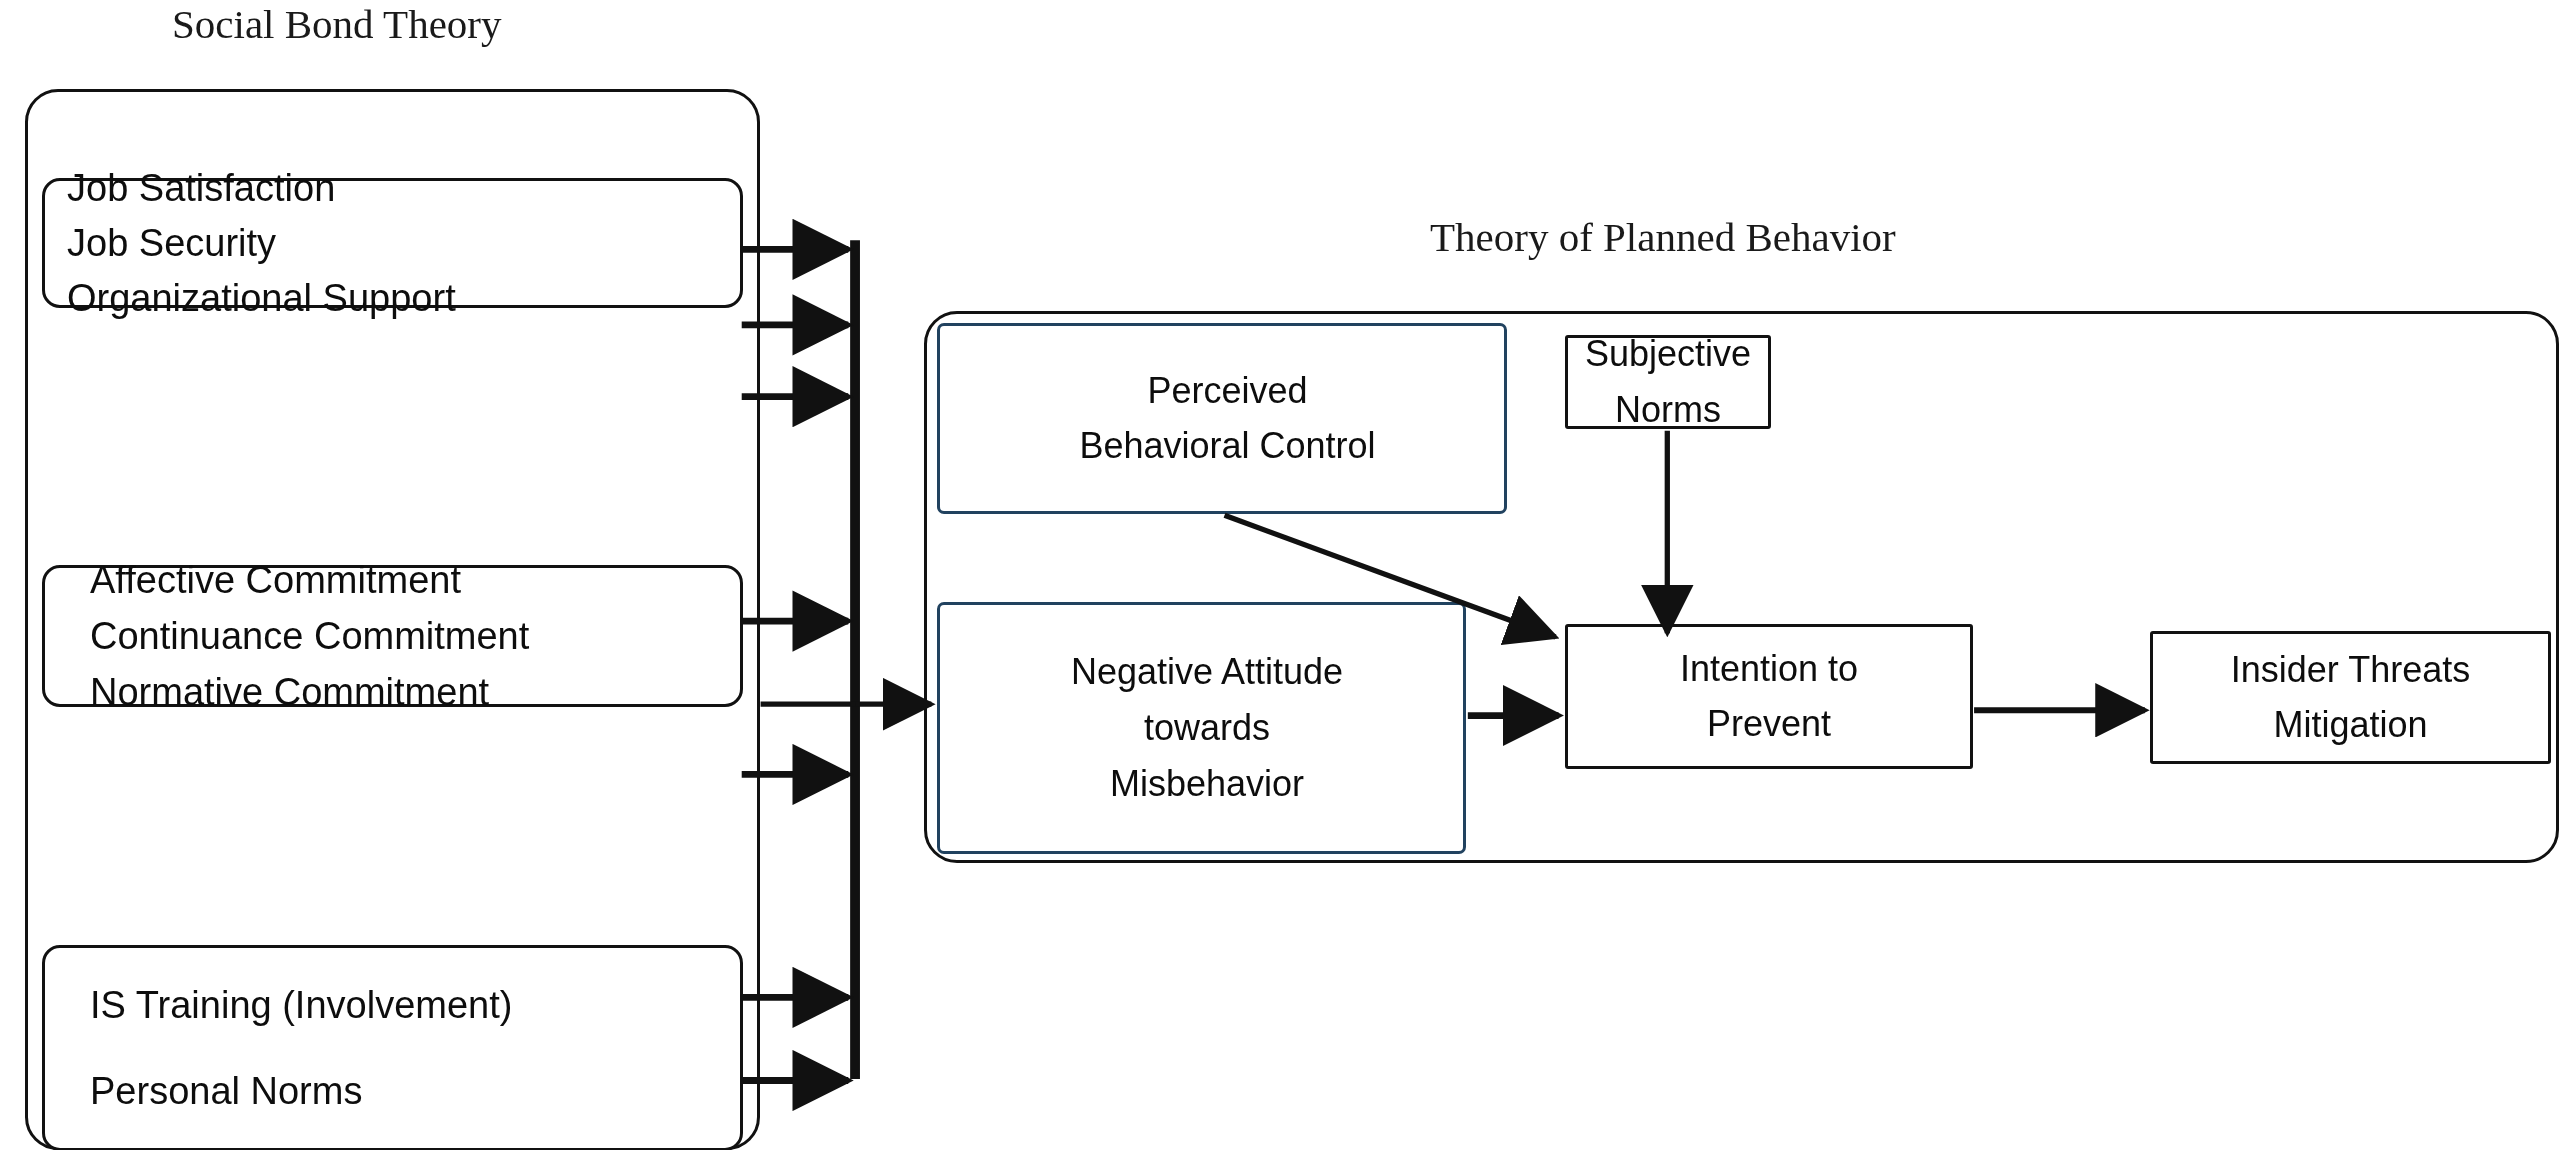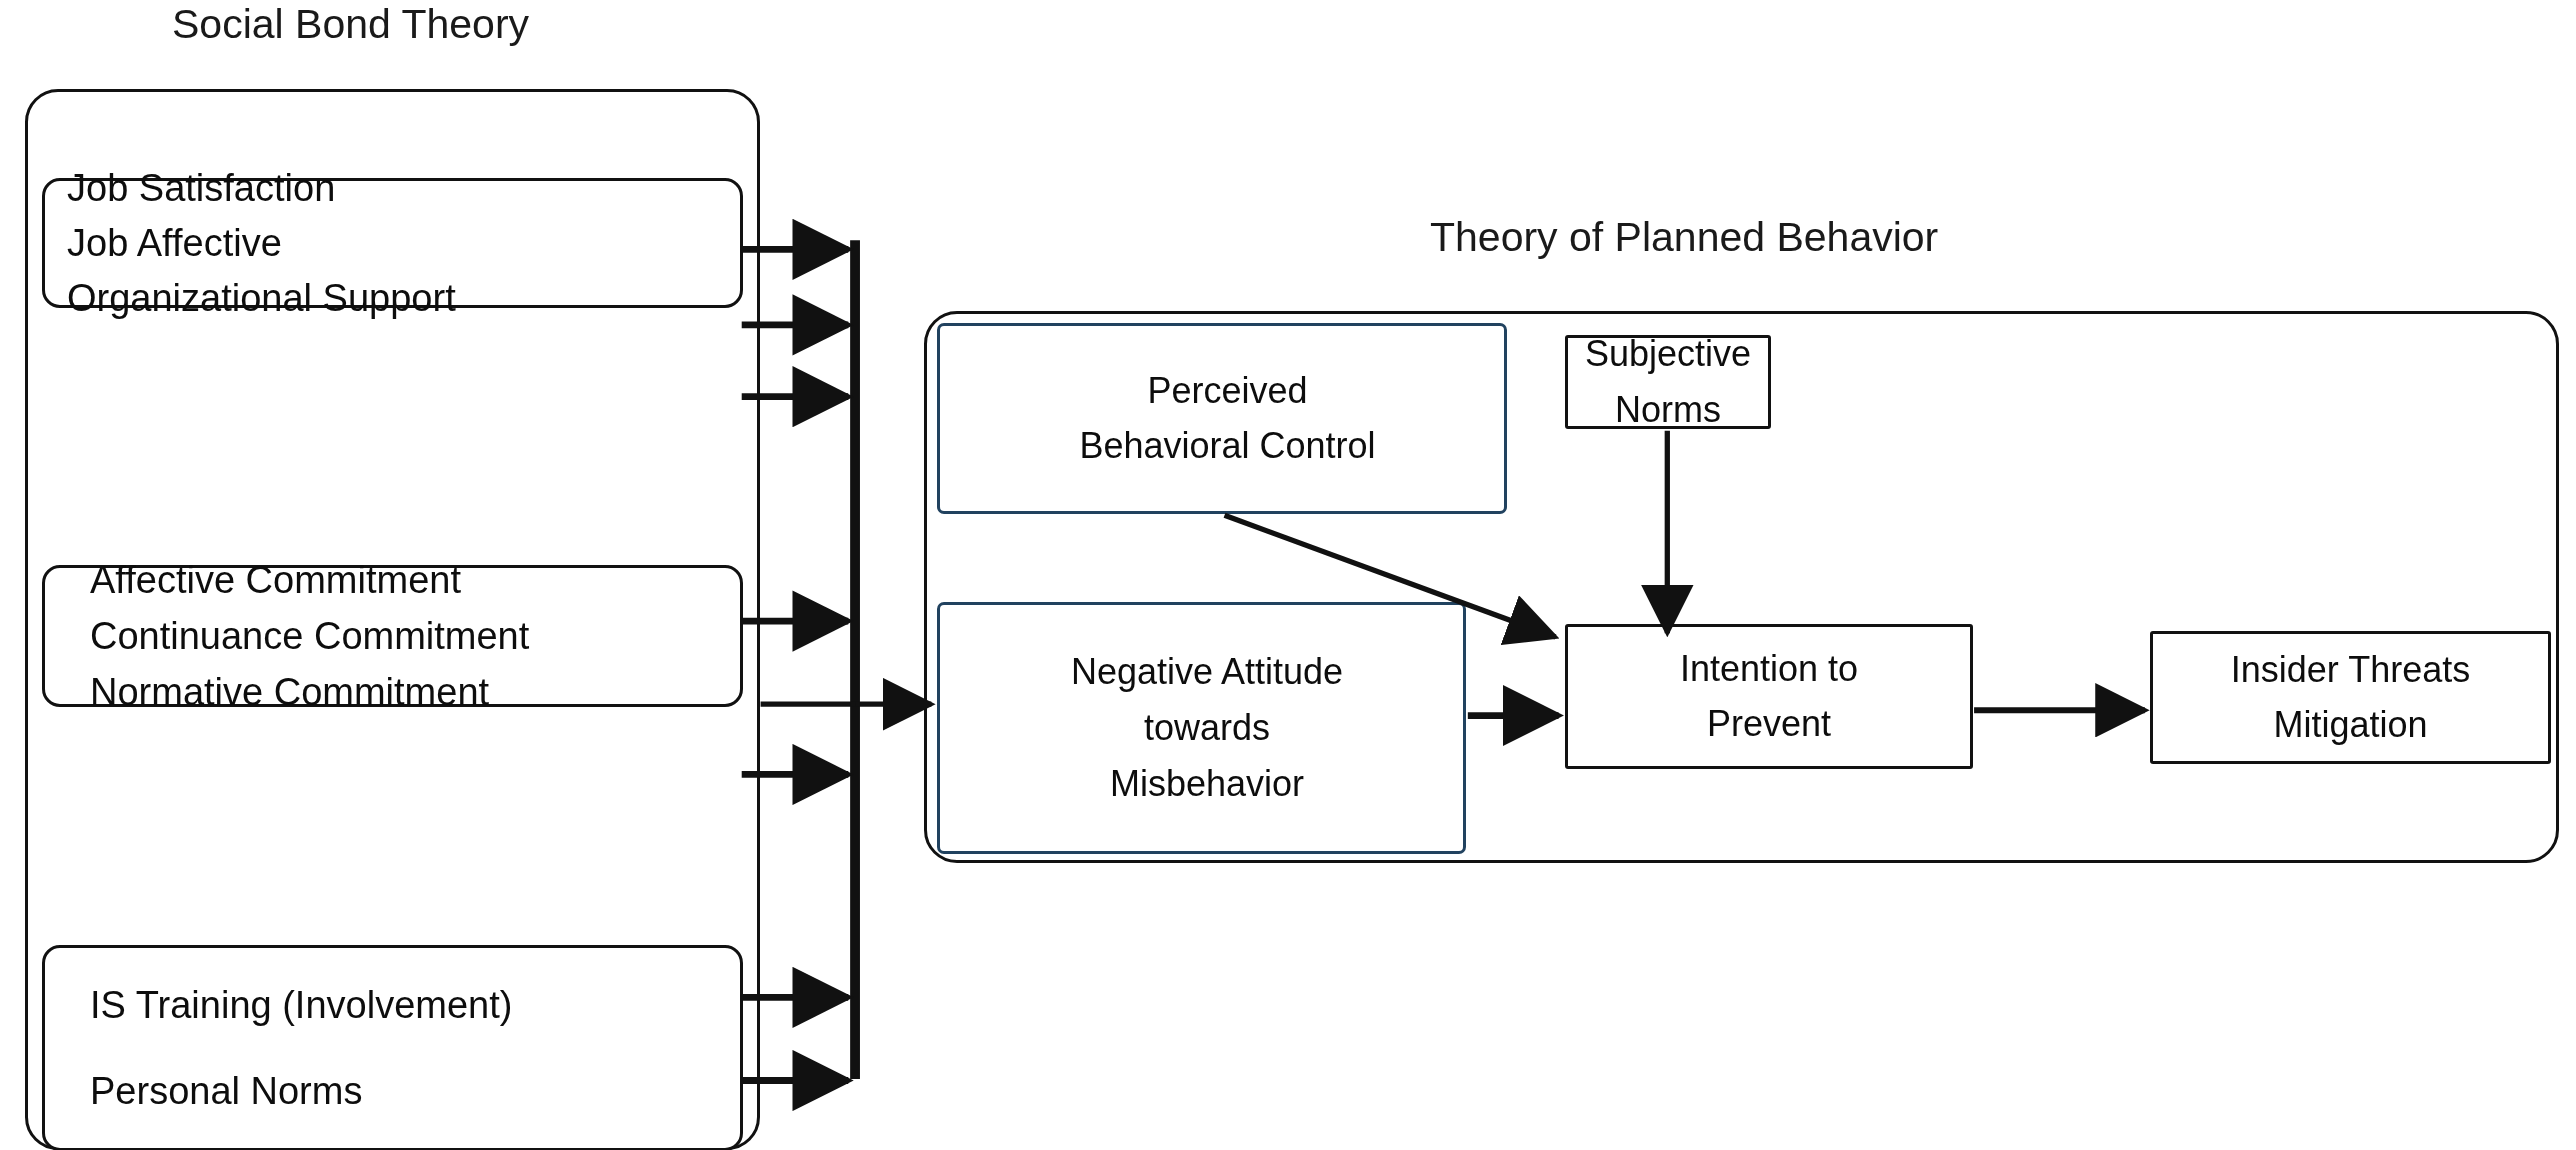--- a/index.html
+++ b/index.html
@@ -4,21 +4,21 @@
 <style>
   html,body{margin:0;padding:0;background:#ffffff;}
   body{width:2576px;height:1150px;position:relative;overflow:hidden;
        font-family:"Liberation Sans","DejaVu Sans",sans-serif;color:#000;}
 
   #canvas{position:absolute;left:0;top:0;width:2576px;height:1150px;}
 
   
   .section-title{
     position:absolute;white-space:nowrap;
-    font-size:41px;line-height:1.1;color:#1a1a1a;font-weight:400;
+    font-size:41px;line-height:1.1;color:#1a1a1a;font-weight:400;font-family:Liberation Serif, serif;
   }
   #sbt-title{left:172px;top:1.5px;}
   #tpb-title{left:1430px;top:215px;}
 
   
   .container-box{
     position:absolute;background:#fff;
     border:3.8px solid #111111;border-radius:33px;box-sizing:border-box;
   }
   #sbt-container{left:25px;top:89px;width:735px;height:1061px;}
@@ -72,21 +72,21 @@
 <div id="canvas">
 
   <div class="section-title" id="sbt-title">Social Bond Theory</div>
 
   <div class="section-title" id="tpb-title">Theory of Planned Behavior</div>
 
   <div class="container-box" id="sbt-container"></div>
 
   <div class="list-box" id="box-sbt-1">
     <div class="row">Job Satisfaction</div>
-    <div class="row">Job Affective</div>
+    <div class="row">Job Security</div>
     <div class="row">Organizational Support</div>
   </div>
 
   <div class="list-box" id="box-sbt-2">
     <div class="row">Affective Commitment</div>
     <div class="row">Continuance Commitment</div>
     <div class="row">Normative Commitment</div>
   </div>
 
   <div class="list-box" id="box-sbt-3">

